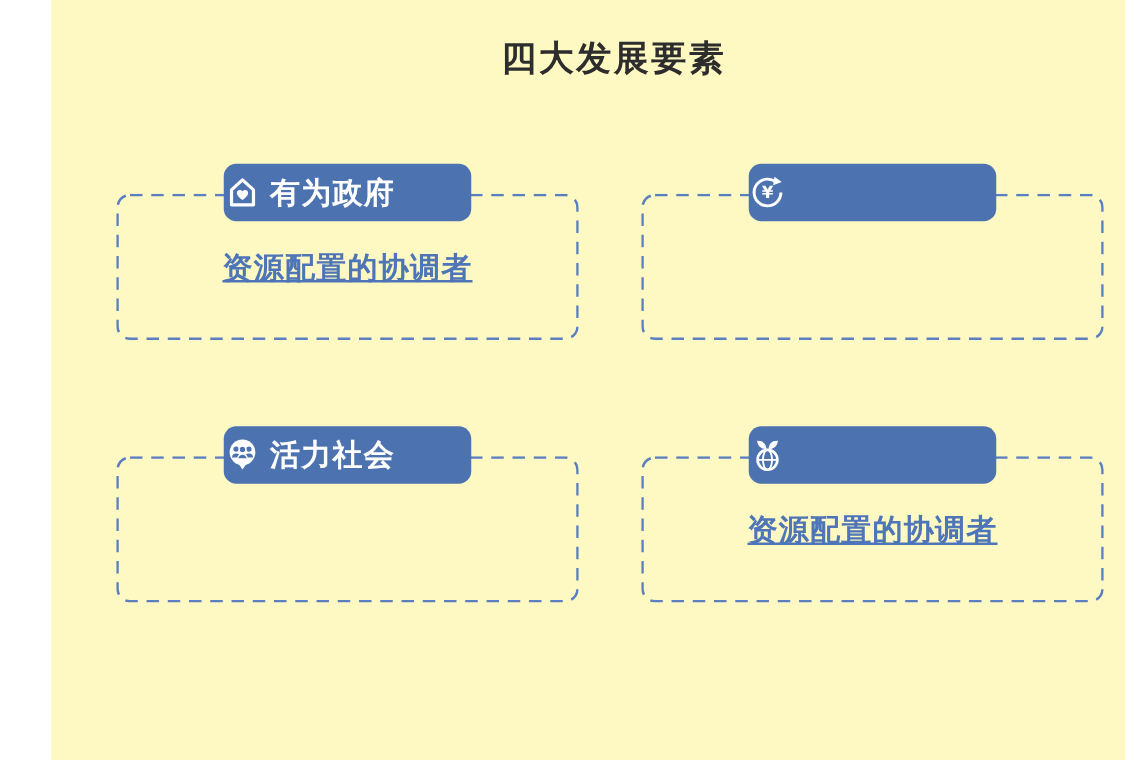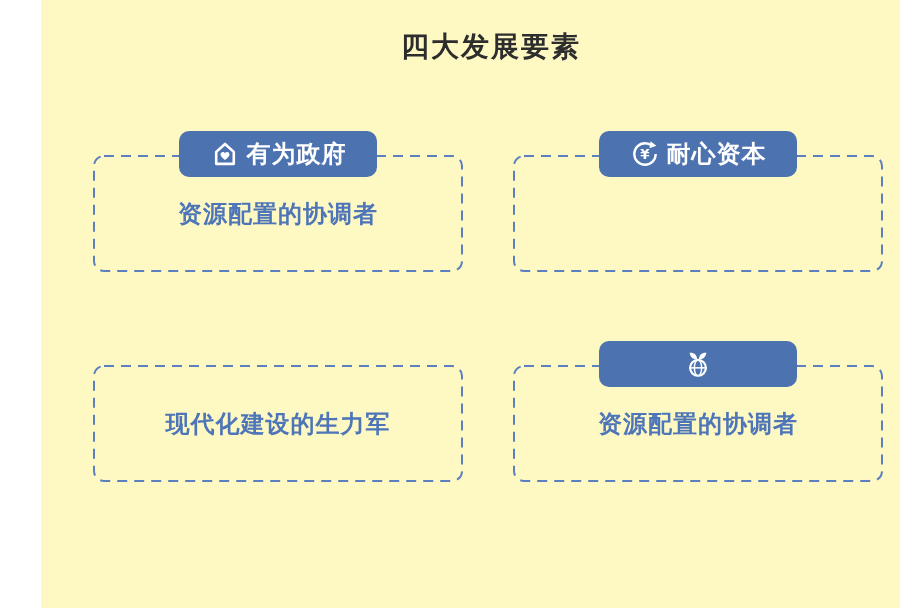--- a/index.html
+++ b/index.html
@@ -41,21 +41,20 @@
     position: absolute;
     top: 0;
     left: 50%;
     transform: translateX(-50%);
     width: 198px;
     height: 46px;
     background: #4c73b0;
     border-radius: 10px;
     display: flex;
     align-items: center;
-    justify-content: center;
     gap: 7px;
     z-index: 2;
   }
   .pill-label {
     color: #ffffff;
     font-size: 24px;
     font-weight: bold;
     letter-spacing: 1px;
     white-space: nowrap;
   }
@@ -67,20 +66,21 @@
     width: 100%;
     height: 117px;
     display: flex;
     align-items: center;
     justify-content: center;
     color: #4d75b8;
     font-size: 24px;
     font-weight: bold;
     letter-spacing: 1px;
     white-space: nowrap;
+    text-decoration: underline;
   }
   .page-footer {
     position: absolute;
     top: 552px;
     left: 0;
     width: 100%;
     text-align: center;
     font-size: 20px;
     color: #4a4a4a;
     letter-spacing: 1px;
@@ -110,29 +110,40 @@
   <div class="card card-1">
     <svg class="box-border" width="370" height="117">
       <rect x="1" y="1" width="368" height="115" rx="10" fill="none" stroke="#5b7fc0" stroke-width="2" stroke-dasharray="10 7"></rect>
     </svg>
     <div class="pill">
       <svg class="pill-icon" width="30" height="30" viewBox="0 0 28 28">
         <circle cx="14" cy="14" r="10" fill="none" stroke="#fff" stroke-width="2.2" stroke-dasharray="54 8.8"></circle>
         <polygon points="19.2,2.2 24.6,6.2 18.2,8.6" fill="#fff"></polygon>
         <text x="14" y="18.4" text-anchor="middle" font-size="12.5" font-weight="bold" fill="#fff" font-family="'DejaVu Sans', sans-serif">¥</text>
       </svg>
-      <span class="pill-label">耐心资本</span>
     </div>
   </div>
 
   <div class="card card-2">
     <svg class="box-border" width="370" height="117">
       <rect x="1" y="1" width="368" height="115" rx="10" fill="none" stroke="#5b7fc0" stroke-width="2" stroke-dasharray="10 7"></rect>
     </svg>
-    <div class="card-desc">现代化建设的生力军</div>
+    <div class="pill">
+      <svg class="pill-icon" width="30" height="30" viewBox="0 0 28 28">
+        <circle cx="14" cy="12" r="9.6" fill="#fff"></circle>
+        <path d="M10.6 20 L17.4 20 L14 24.8 Z" fill="#fff"></path>
+        <circle cx="9.2" cy="9.6" r="2" fill="#4c73b0"></circle>
+        <path d="M6.2 15.9 a3 3 0 0 1 6 0 Z" fill="#4c73b0"></path>
+        <circle cx="18.8" cy="9.6" r="2" fill="#4c73b0"></circle>
+        <path d="M15.8 15.9 a3 3 0 0 1 6 0 Z" fill="#4c73b0"></path>
+        <circle cx="14" cy="9.9" r="2.5" fill="#4c73b0" stroke="#fff" stroke-width="1"></circle>
+        <path d="M10.4 16.9 a3.6 3.6 0 0 1 7.2 0 Z" fill="#4c73b0" stroke="#fff" stroke-width="1"></path>
+      </svg>
+      <span class="pill-label">活力社会</span>
+    </div>
   </div>
 
   <div class="card card-3">
     <svg class="box-border" width="370" height="117">
       <rect x="1" y="1" width="368" height="115" rx="10" fill="none" stroke="#5b7fc0" stroke-width="2" stroke-dasharray="10 7"></rect>
     </svg>
     <div class="pill">
       <svg class="pill-icon" width="30" height="30" viewBox="0 0 28 28">
         <circle cx="14" cy="17.6" r="7.4" fill="none" stroke="#fff" stroke-width="2"></circle>
         <ellipse cx="14" cy="17.6" rx="3.4" ry="7.4" fill="none" stroke="#fff" stroke-width="1.4"></ellipse>

